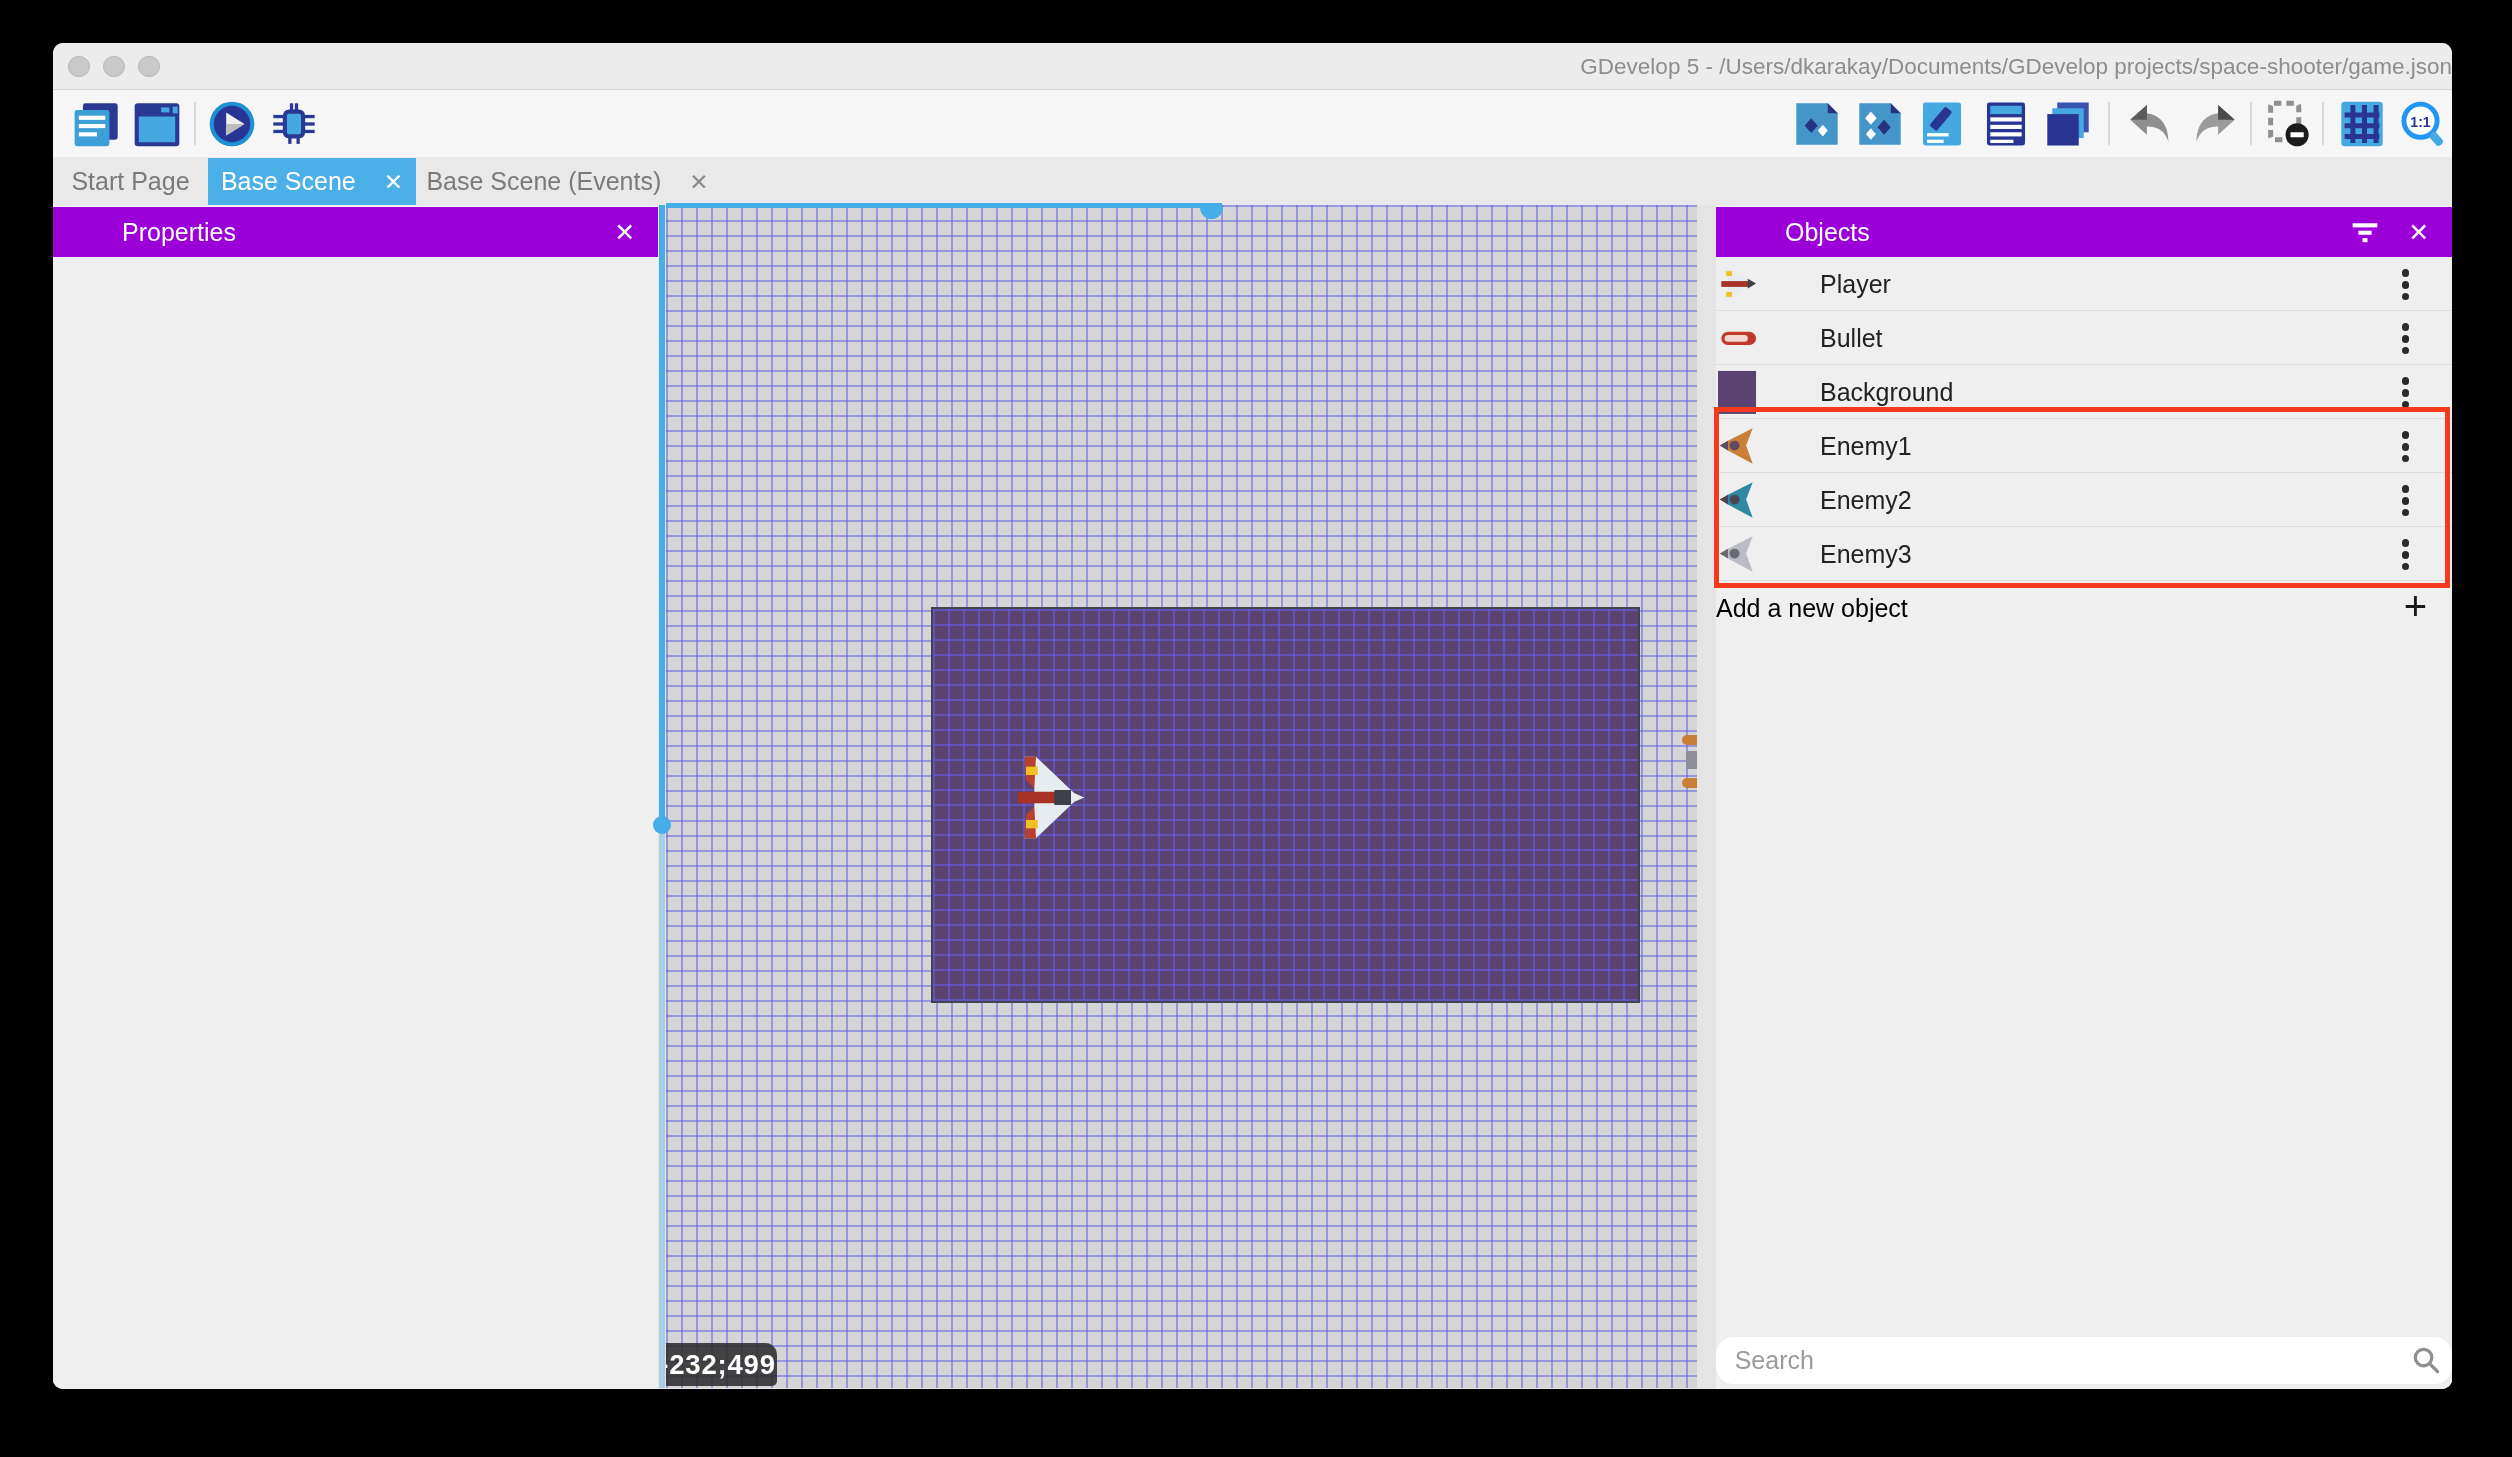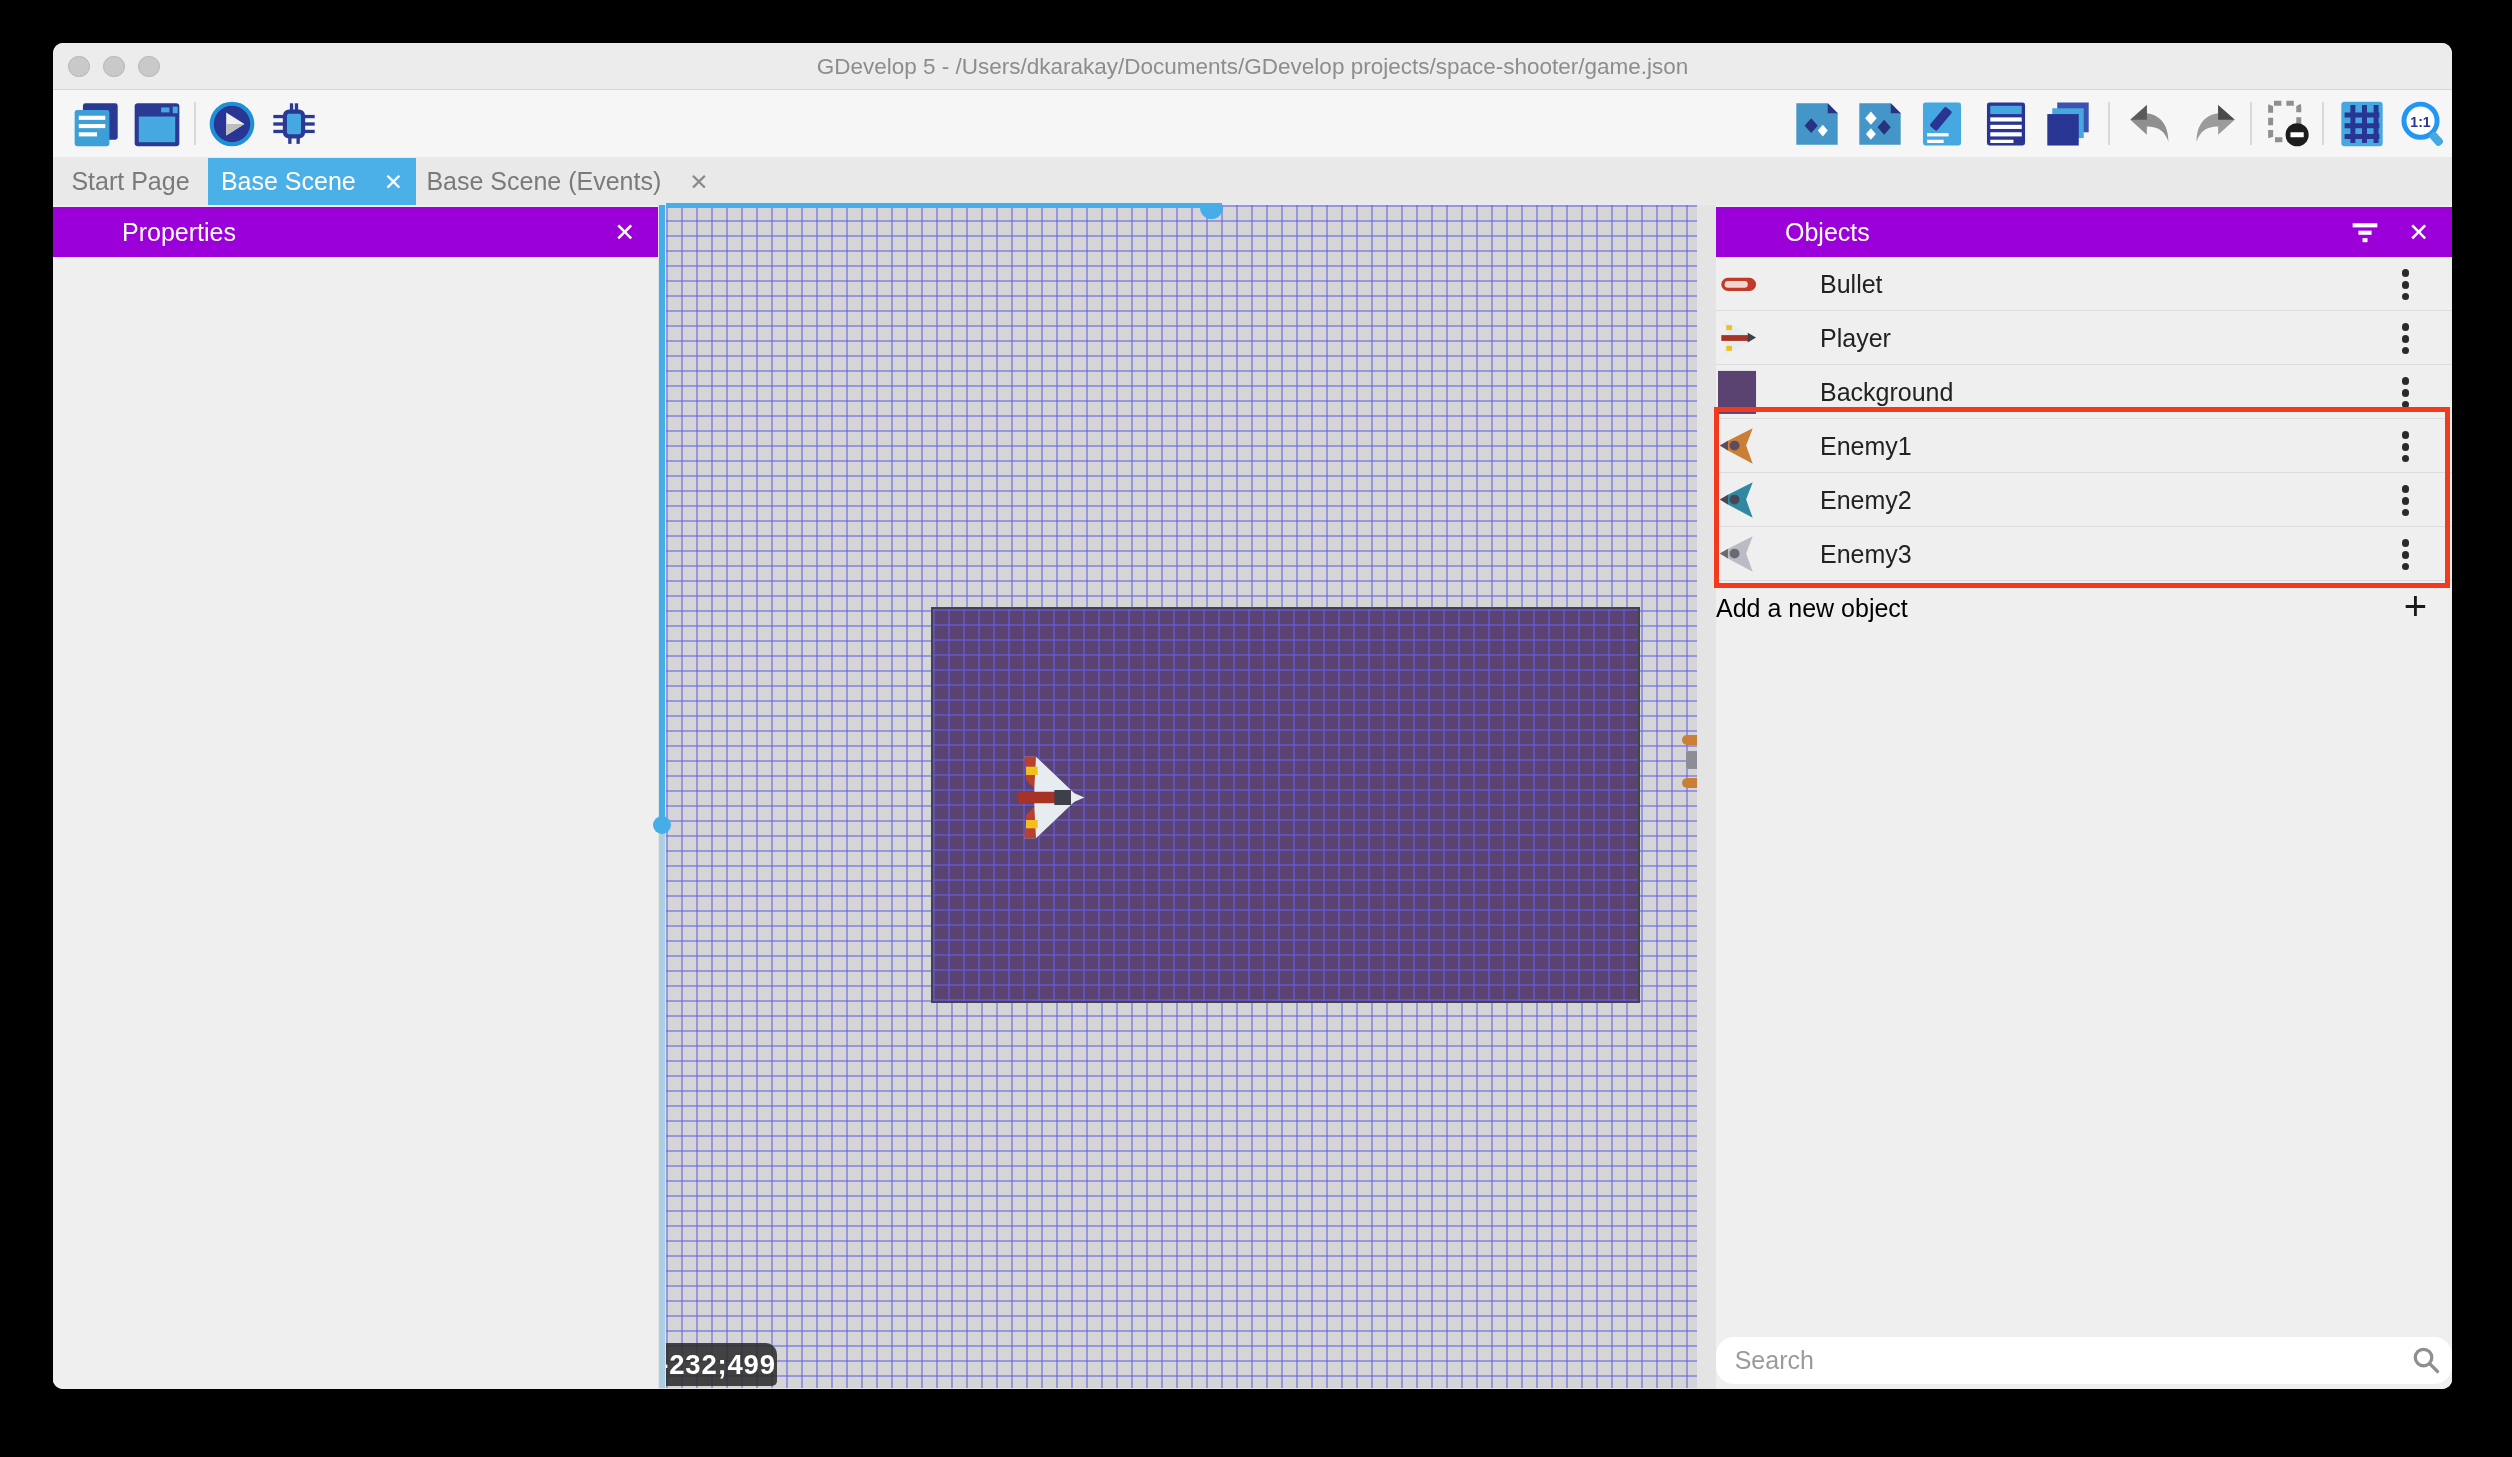--- a/index.html
+++ b/index.html
@@ -6,21 +6,21 @@
     font-family:"Liberation Sans",sans-serif;-webkit-font-smoothing:antialiased;}
   *{box-sizing:border-box;}
   .window{position:absolute;left:53px;top:43px;width:2399px;height:1346px;background:#e9e9e9;
     border-radius:10px;overflow:hidden;}
   
   .titlebar{position:absolute;left:0;top:0;width:100%;height:47px;background:#ececec;
     border-bottom:0.8px solid #d6d6d6;}
   .traffic{position:absolute;top:12.5px;width:21.7px;height:21.7px;border-radius:50%;
     background:#c9c9c9;border:0.8px solid #b4b4b4;}
   .t1{left:15px}.t2{left:50px}.t3{left:85px}
-  .win-title{position:absolute;left:0;right:0;top:0;height:47px;line-height:47px;text-align:center;
+  .win-title{position:absolute;left:0;right:0;top:0;height:47px;line-height:47px;text-align:right;
     color:#8d8d8d;font-size:22.5px;white-space:nowrap;}
   
   .toolbar{position:absolute;left:0;top:47px;width:100%;height:67px;background:#f6f6f6;}
   .tb-icon{position:absolute;top:10px;width:52px;height:48px;}
   .tb-div{position:absolute;top:11.7px;width:1.7px;height:43px;background:#d9d9d9;}
   
   .tabbar{position:absolute;left:0;top:115px;width:100%;height:47px;background:#e9e9e9;}
   .tab{position:absolute;top:0;height:47px;line-height:47px;font-size:25px;color:#7a7a7a;
     text-align:center;white-space:nowrap;}
   .tab .x{display:inline-block;margin-left:28px;font-size:23px;color:#8a8a8a;}
@@ -242,40 +242,40 @@
           <rect x="2" y="6" width="30" height="5" fill="#fff"></rect>
           <rect x="9" y="15" width="16" height="5" fill="#fff"></rect>
           <rect x="14" y="24" width="6" height="5" fill="#fff"></rect>
         </svg>
         <span class="ph-x">✕</span>
       </div>
 
       <div class="obj-rows">
   <div class="obj-row">
     <svg class="obj-ic" viewBox="0 0 52 55">
-              <rect x="4" y="20" width="42" height="16" rx="8" fill="#c0392b"></rect>
-     <rect x="8" y="24" width="28" height="8" rx="4" fill="#f2d7d0"></rect>
-            </svg>
-    <div class="obj-label">Bullet</div>
-    <div class="kebab">
-              <span></span>
-              <span></span>
-              <span></span>
-            </div>
-  </div>
-
-  <div class="obj-row">
-    <svg class="obj-ic" viewBox="0 0 52 55">
               <polygon points="6,6 36,21 44,27 36,33 6,49 14,27" fill="#e7ecf0"></polygon>
      <rect x="4" y="24" width="34" height="7" fill="#a93226"></rect>
      <polygon points="36,21 46,27 36,33" fill="#3f3f4a"></polygon>
      <rect x="10" y="12" width="7" height="6" fill="#f0c020"></rect>
               <rect x="10" y="37" width="7" height="6" fill="#f0c020"></rect>
             </svg>
     <div class="obj-label">Player</div>
+    <div class="kebab">
+              <span></span>
+              <span></span>
+              <span></span>
+            </div>
+  </div>
+
+  <div class="obj-row">
+    <svg class="obj-ic" viewBox="0 0 52 55">
+              <rect x="4" y="20" width="42" height="16" rx="8" fill="#c0392b"></rect>
+     <rect x="8" y="24" width="28" height="8" rx="4" fill="#f2d7d0"></rect>
+            </svg>
+    <div class="obj-label">Bullet</div>
     <div class="kebab">
               <span></span>
               <span></span>
               <span></span>
             </div>
   </div>
 
   <div class="obj-row">
     <svg class="obj-ic" viewBox="0 0 52 55">
               <rect x="0" y="2" width="46" height="52" fill="#5a4371"></rect>

